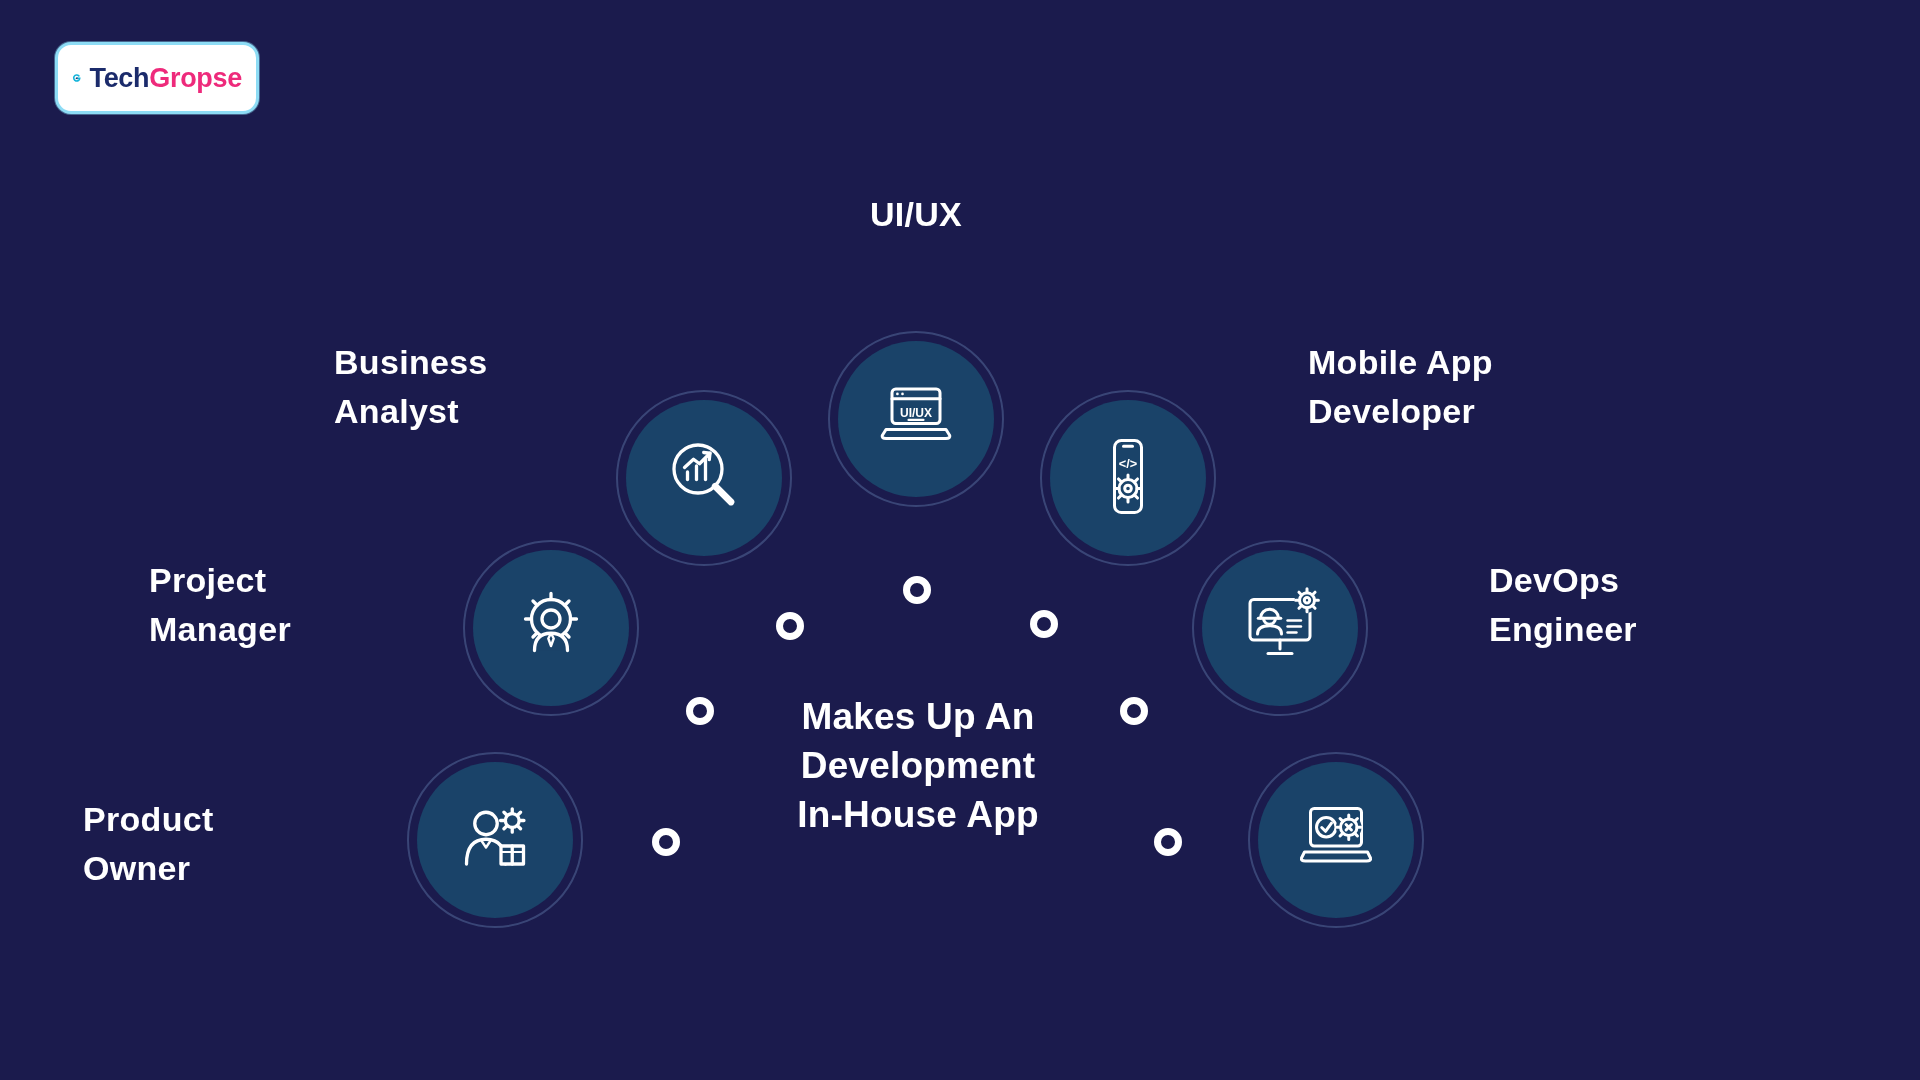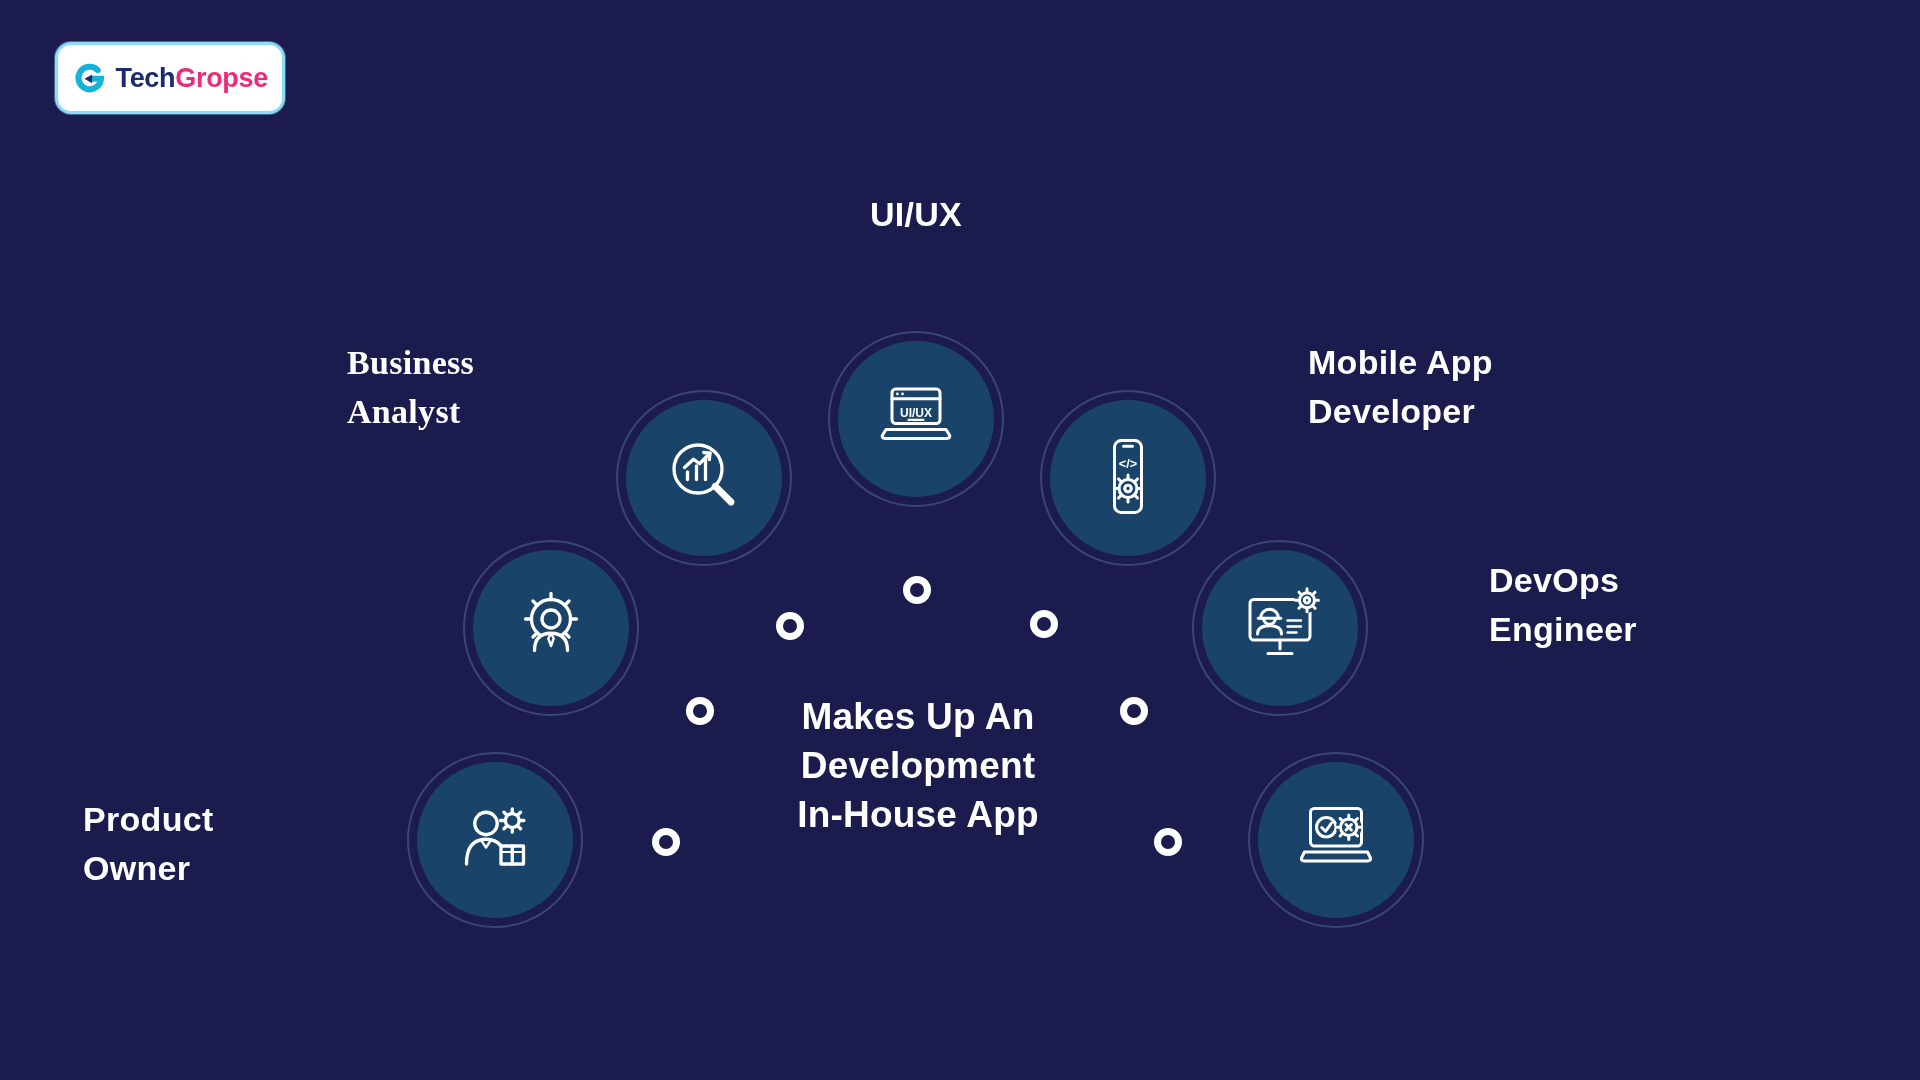--- a/index.html
+++ b/index.html
@@ -3,21 +3,21 @@
 <meta charset="utf-8">
 <style>
   html,body{margin:0;padding:0;background:#14143c;}
   .canvas{
     position:relative;width:1920px;height:1080px;overflow:hidden;
     background:#1b1b4d;
     font-family:"Liberation Sans",sans-serif;
   }
   
   .logo{
-    position:absolute;left:55px;top:42px;width:230px;height:72px;
+    position:absolute;left:55px;top:42px;width:204px;height:72px;
     background:#ffffff;border:3px solid #8ddcf5;border-radius:16px;
     display:flex;align-items:center;gap:8px;padding:0 14px;box-sizing:border-box;
     box-shadow:0 0 0 1px rgba(141,220,245,.4);
   }
   .logo-text{font-size:27px;font-weight:800;letter-spacing:-.3px;white-space:nowrap;}
   .logo-text .t1{color:#1b2b6b;}
   .logo-text .t2{color:#ee2a7b;}
   
   .badge{
     position:absolute;width:156px;height:156px;border-radius:50%;
@@ -55,30 +55,34 @@
       <path d="M31.9 12.1 A 14 14 0 1 0 36 23 L 24 23" fill="none" stroke="#14b4da" stroke-width="7.5" stroke-linecap="round"></path>
       <polygon points="25,17.5 15.5,23 25,28.5" fill="#1b2b6b" stroke="none"></polygon>
     </svg>
     <div class="logo-text"><span class="t1">Tech</span><span class="t2">Gropse</span></div>
   </div>
 
   <div class="role-label centered" style="left:736px;top:190px;width:360px;">
     <div>UI/UX</div>
   </div>
 
-  <div class="role-label" style="left:347px;top:338px;font-family:Liberation Serif, serif;">
+  <div class="role-label" style="left:334px;top:338px;">
     <div>Business</div>
     <div>Analyst</div>
   </div>
 
   <div class="role-label" style="left:1308px;top:338px;">
     <div>Mobile App</div>
     <div>Developer</div>
   </div>
 
+  <div class="role-label" style="left:149px;top:556px;">
+    <div>Project</div>
+    <div>Manager</div>
+  </div>
 
   <div class="role-label" style="left:1489px;top:556px;">
     <div>DevOps</div>
     <div>Engineer</div>
   </div>
 
   <div class="role-label" style="left:83px;top:795px;">
     <div>Product</div>
     <div>Owner</div>
   </div>

